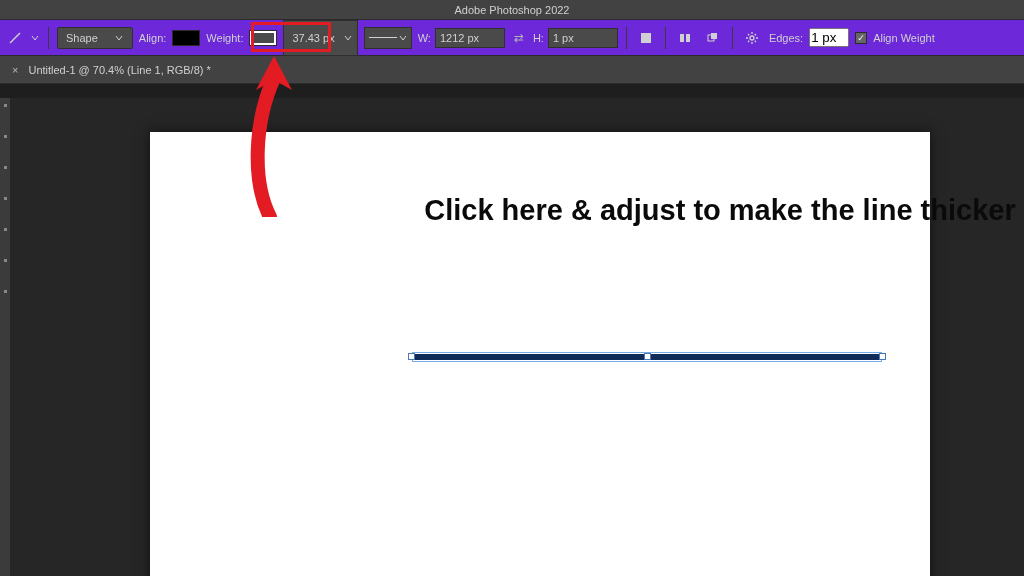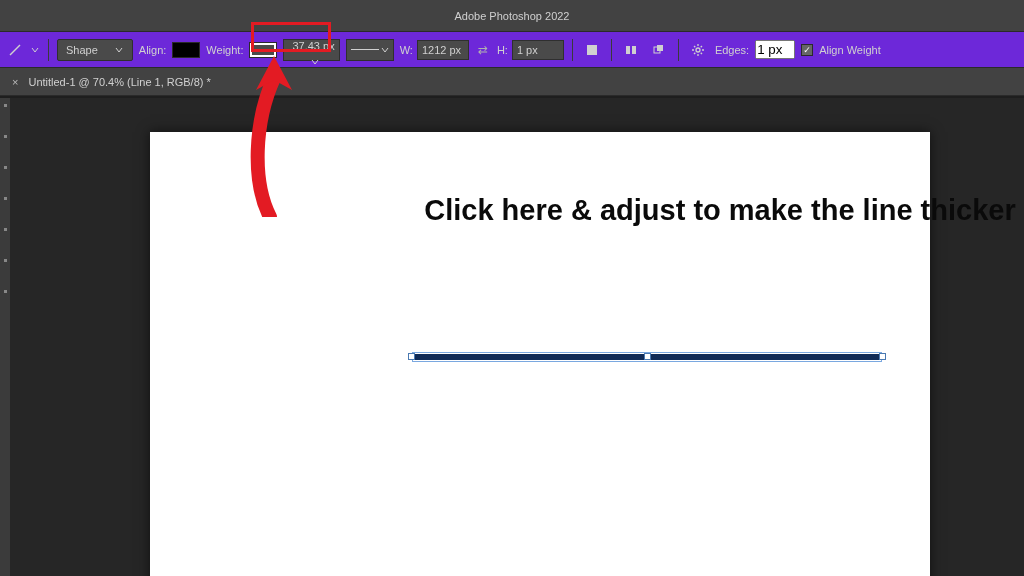--- a/index.html
+++ b/index.html
@@ -5,21 +5,21 @@
   * { box-sizing: border-box; margin: 0; padding: 0; }
   body {
     width: 1024px;
     height: 576px;
     background: #1e1e1e;
     font-family: -apple-system, Helvetica, Arial, sans-serif;
     overflow: hidden;
     position: relative;
   }
   .app-title-bar {
-    height: 32px;
+    height: 20px;
     background: #424242;
     display: flex;
     align-items: center;
     justify-content: center;
     color: #d0d0d0;
     font-size: 11px;
     border-bottom: 1px solid #2a2a2a;
   }
   .options-bar {
     height: 36px;
@@ -73,24 +73,23 @@
     content: "";
     position: absolute;
     inset: 2px;
     background: #4a4a4a;
   }
   .stroke-width-box {
     display: flex;
     align-items: center;
     background: #4a4a4a;
     border: 1px solid #2f2f2f;
-    height: 22px;
+    height: 36px;
     padding: 0 4px 0 8px;
     gap: 6px;
-    flex-direction: column;
   }
   .stroke-style {
     width: 48px;
     height: 22px;
     background: #4a4a4a;
     border: 1px solid #2f2f2f;
     display: flex;
     align-items: center;
     justify-content: center;
     padding: 0 4px;
@@ -103,21 +102,21 @@
   .dim-input {
     display: flex;
     align-items: center;
     gap: 4px;
   }
   .dim-input input {
     background: #4a4a4a;
     border: 1px solid #2f2f2f;
     color: #d0d0d0;
     font-size: 11px;
-    width: 52px;
+    width: 70px;
     height: 20px;
     padding: 0 4px;
   }
   .link-icon {
     width: 16px;
     height: 16px;
     display: flex;
     align-items: center;
     justify-content: center;
     color: #b0b0b0;

